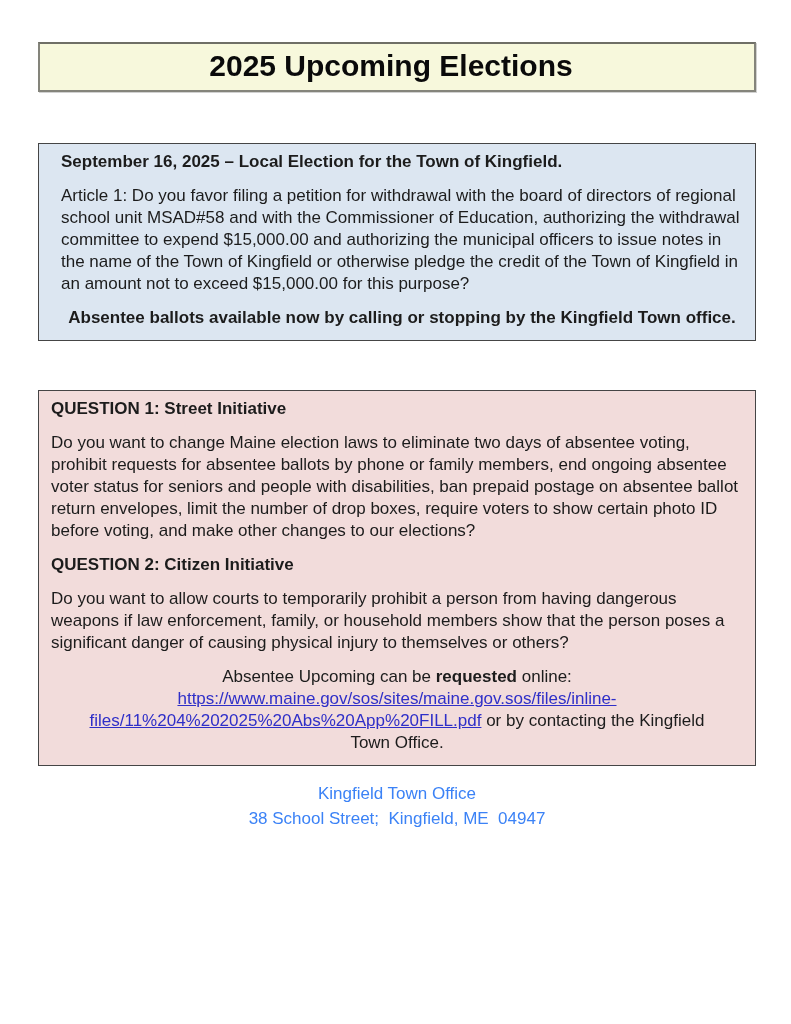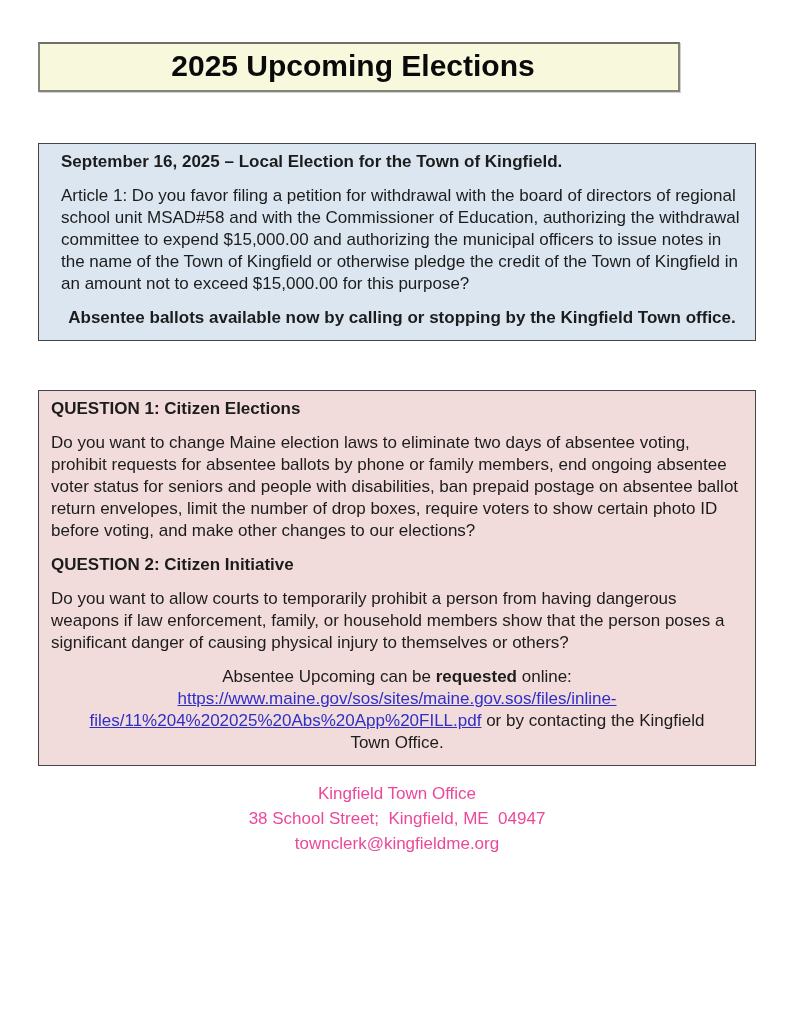--- a/index.html
+++ b/index.html
@@ -15,21 +15,21 @@
     width: 791px;
     height: 1024px;
     background: #ffffff;
     overflow: hidden;
   }
   .content {
     padding: 42px 35px 0 38px;
   }
   
   .title-box {
-    width: 642px;
+    width: 718px;
     background: #f7f8dc;
     border: 2px solid #84847b;
     border-top-color: #6f6f66;
     box-shadow: 1px 1px 0 rgba(0,0,0,0.18);
     text-align: center;
     padding: 5px 12px 7px 0;
   }
   .title-box h1 {
     margin: 0;
     font-size: 30px;
@@ -63,47 +63,46 @@
     text-decoration: underline;
     cursor: pointer;
     text-align: center;
   }
   
   .contact {
     margin-top: 15px;
     text-align: center;
     font-size: 17px;
     line-height: 25px;
-    color: #ec4899;
+    color: #3b82f6;
   }
 </style>
 </head>
 <body>
 
 <div class="page">
   <div class="content">
 
     <header class="title-box">
       <h1>2025 Upcoming Elections</h1>
     </header>
 
     <section class="box box-blue">
       <p class="bold">September 16, 2025 – Local Election for the Town of Kingfield.</p>
       <p>Article 1: Do you favor filing a petition for withdrawal with the board of directors of regional school unit MSAD#58 and with the Commissioner of Education, authorizing the withdrawal committee to expend $15,000.00 and authorizing the municipal officers to issue notes in the name of the Town of Kingfield or otherwise pledge the credit of the Town of Kingfield in an amount not to exceed $15,000.00 for this purpose?</p>
       <p class="bold center">Absentee ballots available now by calling or stopping by the Kingfield Town office.</p>
     </section>
 
     <section class="box box-pink">
-      <p class="bold">QUESTION 1: Citizen Elections</p>
+      <p class="bold">QUESTION 1: Street Initiative</p>
       <p>Do you want to change Maine election laws to eliminate two days of absentee voting, prohibit requests for absentee ballots by phone or family members, end ongoing absentee voter status for seniors and people with disabilities, ban prepaid postage on absentee ballot return envelopes, limit the number of drop boxes, require voters to show certain photo ID before voting, and make other changes to our elections?</p>
       <p class="bold">QUESTION 2: Citizen Initiative</p>
       <p>Do you want to allow courts to temporarily prohibit a person from having dangerous weapons if law enforcement, family, or household members show that the person poses a significant danger of causing physical injury to themselves or others?</p>
       <p class="center"><span>Absentee Upcoming can be </span><strong>requested</strong><span> online:</span><br><a class="doc-link" href="#"><span>https://www.maine.gov/sos/sites/maine.gov.sos/files/inline-</span><br><span>files/11%204%202025%20Abs%20App%20FILL.pdf</span></a><span> or by contacting the Kingfield</span><br><span>Town Office.</span></p>
     </section>
 
     <footer class="contact">
       <div>Kingfield Town Office</div>
       <div>38 School Street; &nbsp;Kingfield, ME &nbsp;04947</div>
-      <div>townclerk@kingfieldme.org</div>
     </footer>
 
   </div>
 </div>
 
 </body></html>

